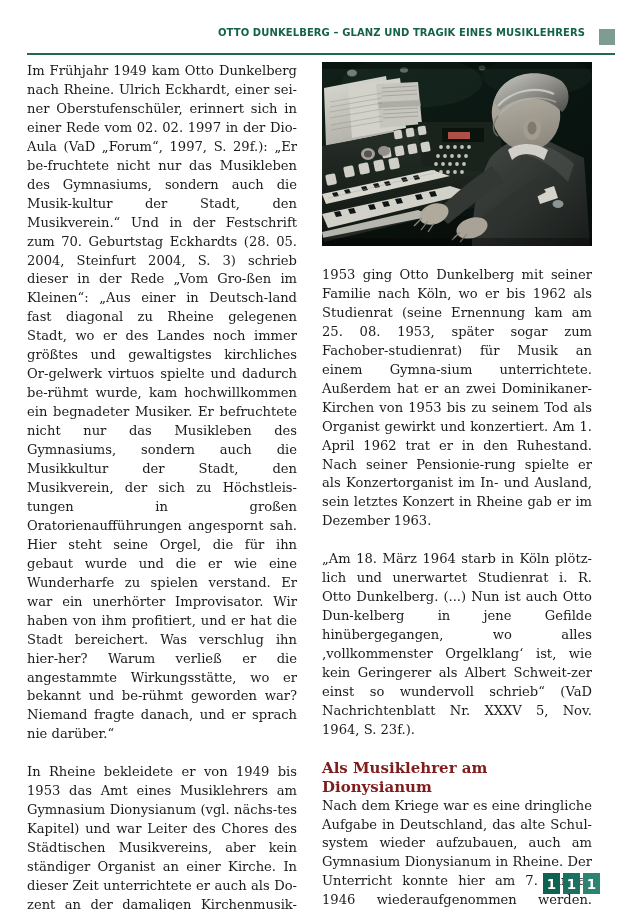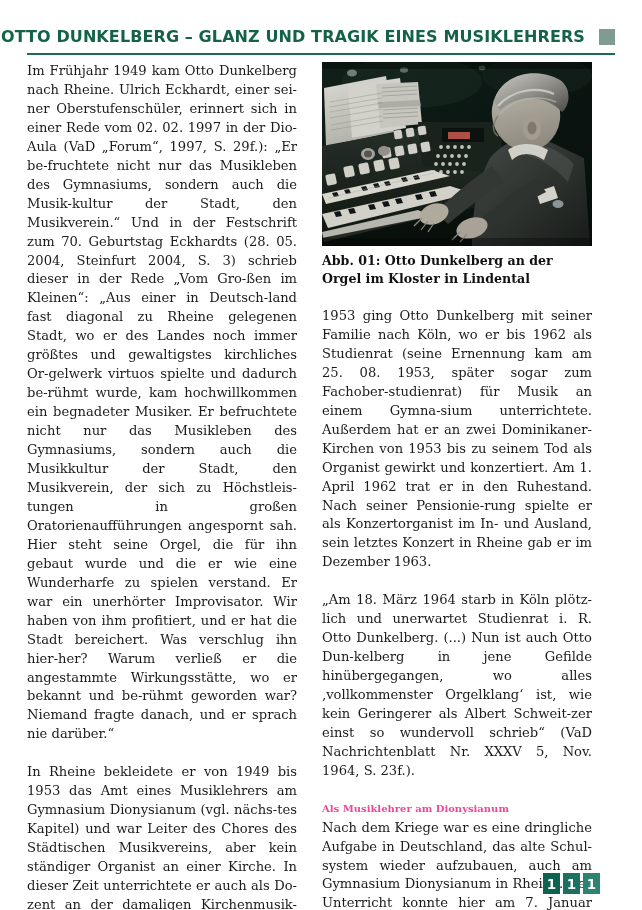--- a/index.html
+++ b/index.html
@@ -23,21 +23,21 @@
     top: 27px;
     width: 588px;
     height: 30px;
   }
   .header-title {
     position: absolute;
     right: 30px;
     top: 0;
     font-family: "DejaVu Sans", sans-serif;
     font-weight: bold;
-    font-size: 16px;
+    font-size: 10px;
     letter-spacing: 0.1px;
     color: #136249;
     white-space: nowrap;
     text-align: right;
   }
   .header-marker {
     position: absolute;
     right: 0px;
     top: 2px;
     width: 16px;
@@ -70,24 +70,24 @@
     text-justify: inter-word;
     hyphens: manual;
     margin: 0 0 18.9px 0;
     color: #1b1b1b;
   }
   .para:last-child { margin-bottom: 0; }
 
   .subhead {
     font-family: "DejaVu Serif", "Liberation Serif", serif;
     font-weight: bold;
-    font-size: 10px;
+    font-size: 15px;
     line-height: 18.95px;
     margin: 0 0 0 0;
-    color: #ec4899;
+    color: #7f1d1d;
   }
 
   
   .figure {
     margin: 0;
     padding: 0;
   }
   .figure-image {
     width: 270px;
     height: 184px;
@@ -329,21 +329,20 @@
             <line x1="138" y1="170" x2="130" y2="178"></line>
             <line x1="145" y1="172" x2="138" y2="180"></line>
           </g>
         </g>
 
         <rect x="0" y="0" width="270" height="184" fill="#0d1a14" opacity="0.10"></rect>
         <rect x="0" y="0" width="270" height="7" fill="#000" opacity="0.35"></rect>
         <rect x="0" y="176" width="270" height="8" fill="#000" opacity="0.3"></rect>
       </svg>
     </div>
-    <figcaption class="figure-caption">Abb. 01: Otto Dunkelberg an der Orgel im Kloster in Lindental</figcaption>
   </figure>
 
   <div class="fig-gap"></div>
 
   <p class="para">1953 ging Otto Dunkelberg mit seiner Familie nach Köln, wo er bis 1962 als Studienrat (seine Ernennung kam am 25. 08. 1953, später sogar zum Fachober-studienrat) für Musik an einem Gymna-sium unterrichtete. Außerdem hat er an zwei Dominikaner-Kirchen von 1953 bis zu seinem Tod als Organist gewirkt und konzertiert. Am 1. April 1962 trat er in den Ruhestand. Nach seiner Pensionie-rung spielte er als Konzertorganist im In- und Ausland, sein letztes Konzert in Rheine gab er im Dezember 1963.</p>
   <p class="para">„Am 18. März 1964 starb in Köln plötz-lich und unerwartet Studienrat i. R. Otto Dunkelberg. (...) Nun ist auch Otto Dun-kelberg in jene Gefilde hinübergegangen, wo alles ‚vollkommenster Orgelklang‘ ist, wie kein Geringerer als Albert Schweit-zer einst so wundervoll schrieb“ (VaD Nachrichtenblatt Nr. XXXV 5, Nov. 1964, S. 23f.).</p>
 
   <h2 class="subhead">Als Musiklehrer am Dionysianum</h2>
   <p class="para">Nach dem Kriege war es eine dringliche Aufgabe in Deutschland, das alte Schul-system wieder aufzubauen, auch am Gymnasium Dionysianum in Rheine. Der Unterricht konnte hier am 7. Januar 1946 wiederaufgenommen werden. Trotz ver-</p>
 </div>

